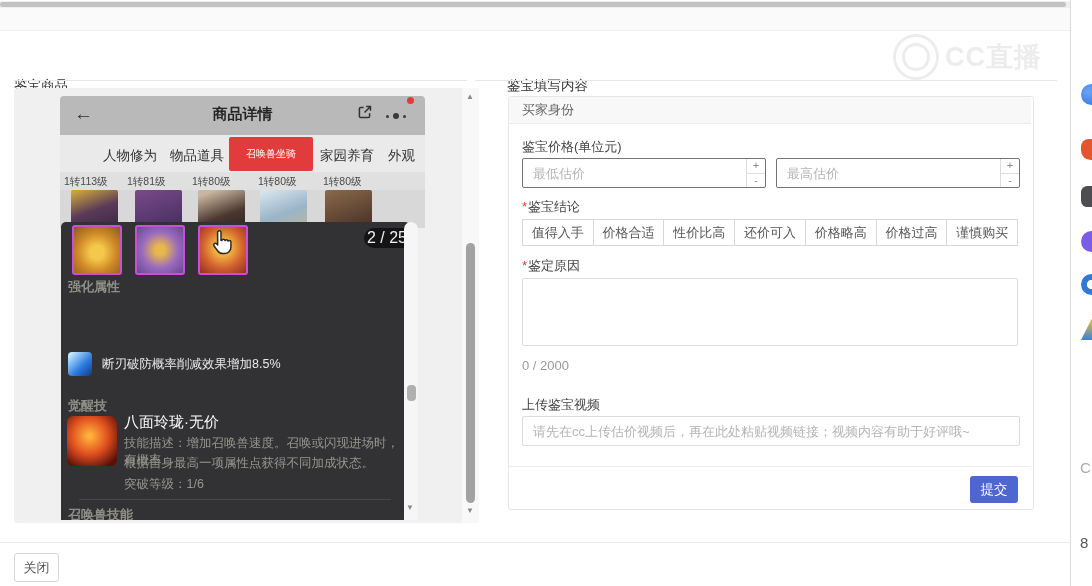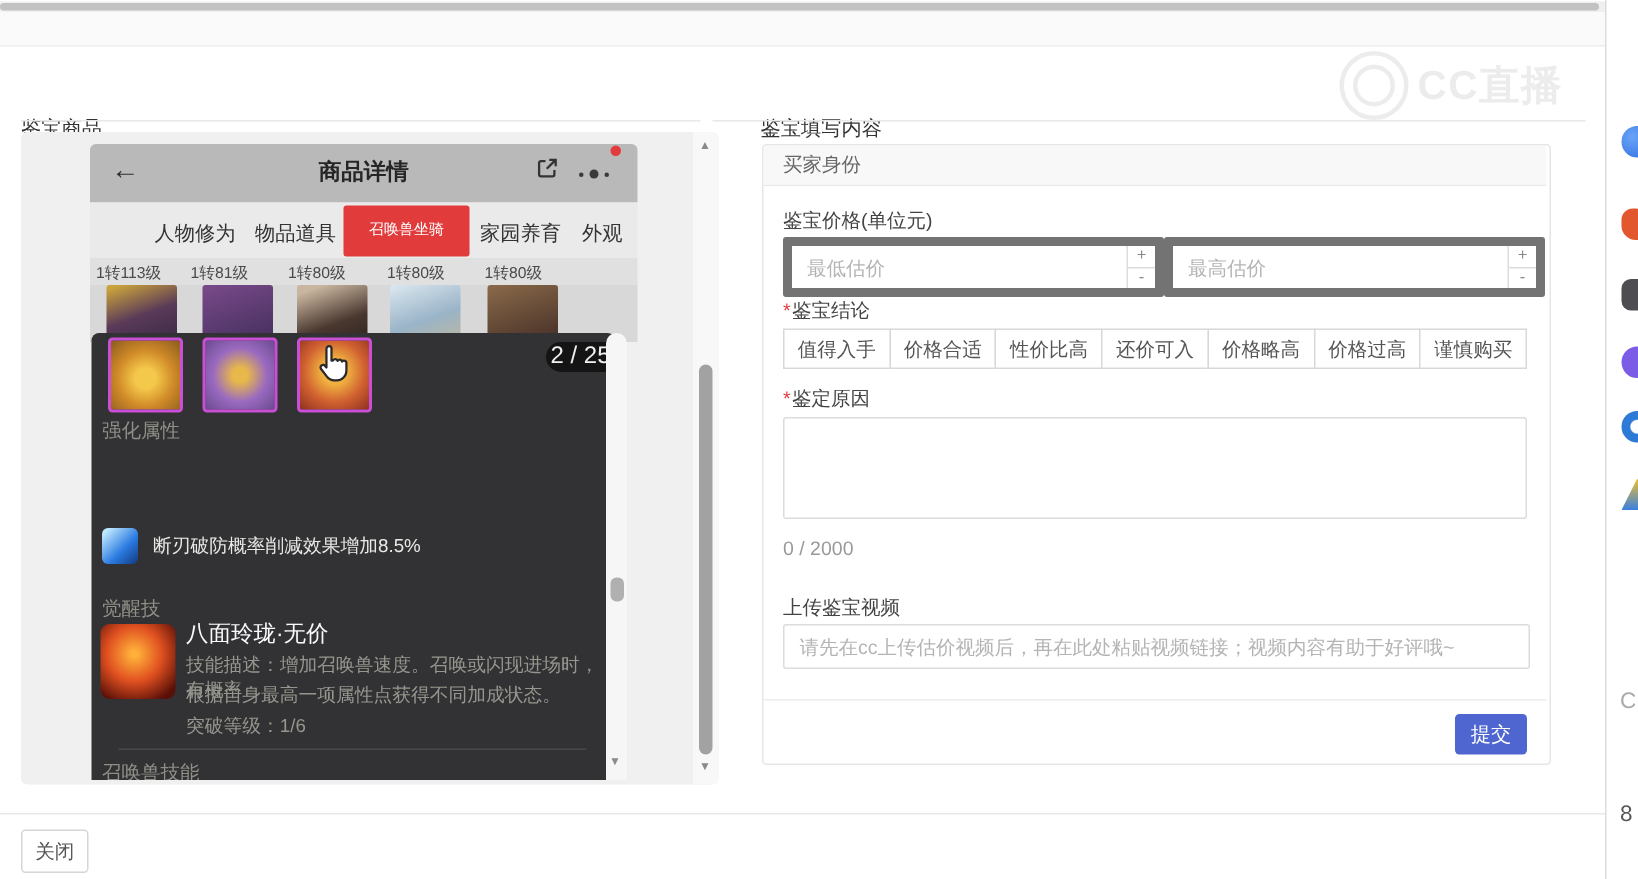--- a/index.html
+++ b/index.html
@@ -44,21 +44,21 @@
   
   .overlay{left:61px;top:222px;width:349px;height:298px;background:#323235;z-index:2;
     border-radius:5px 5px 0 0;overflow:hidden;}
   .ov{position:absolute;}
   .item{top:3px;width:46px;height:46px;border:2px solid #c94fd6;border-radius:3px;}
   .it1{background:radial-gradient(circle at 50% 55%,#f4c84a 20%,#d08a28 55%,#8a5a20);}
   .it2{background:radial-gradient(circle at 50% 50%,#e8b84a 15%,#9a6ac0 55%,#6a4a90);}
   .it3{background:radial-gradient(circle at 50% 45%,#f0b040 25%,#d06030 60%,#903020);}
   .badge{right:0;top:6px;width:46px;height:20px;background:rgba(12,12,12,.78);
     border-radius:10px 0 0 10px;color:#f0f0f0;font-size:16px;line-height:20px;text-align:center;}
-  .ov-h{font-size:13px;color:#8f8f87;}
+  .ov-h{font-size:13px;color:#8f8f87;font-weight:bold;}
   .buff{display:flex;align-items:center;gap:10px;}
   .buff-ic{width:24px;height:24px;border-radius:4px;}
   .bi1{background:radial-gradient(circle,#ffd24a 10%,#e83a20 60%,#7a1010);}
   .bi2{background:radial-gradient(circle,#f8e04a 15%,#7a4ae0 60%,#3a2a80);}
   .bi3{background:linear-gradient(135deg,#bfe8ff 10%,#2a7ae0 60%,#123a80);border-radius:4px;}
   .buff span{font-size:12.5px;color:#e9e9e6;}
   .skill-ic{left:6px;top:194px;width:50px;height:50px;border-radius:6px;
     background:radial-gradient(circle at 45% 40%,#ffb03a 5%,#e05020 45%,#5a1008 85%);}
   .skill-name{left:63px;top:191px;font-size:15px;color:#fafafa;}
   .skill-d{font-size:12.5px;color:#96968e;}
@@ -71,21 +71,21 @@
   .out-track{left:462px;top:88px;width:17px;height:435px;background:#f8f8f8;border-radius:0 4px 4px 0;}
   .out-thumb{left:466px;top:243px;width:9px;height:260px;background:#a2a2a2;border-radius:5px;}
   
   .cursor{left:209px;top:228px;z-index:20;}
   
   .form-box{left:508px;top:96px;width:524px;height:412px;border:1px solid #e6e6e6;border-radius:3px;background:#fff;}
   .form-head{left:509px;top:97px;width:509px;height:26px;background:#f8f8f8;border-bottom:1px solid #e9e9e9;
     border-radius:3px 3px 0 0;font-size:13px;color:#666;line-height:26px;padding-left:13px;}
   .f-label{font-size:13px;color:#444;}
   .req{color:#e13b3b;margin-right:1px;}
-  .price-box{top:158px;width:242px;height:28px;border:6px solid #737373;border-radius:2px;background:#fff;display:flex;}
+  .price-box{top:158px;width:242px;height:28px;border:1px solid #737373;border-radius:2px;background:#fff;display:flex;}
   .price-box input{flex:1;border:0;outline:none;padding:0 0 0 10px;font-size:13px;min-width:0;
     font-family:inherit;color:#333;background:transparent;}
   .stepper{width:18px;border-left:1px solid #dcdcdc;display:flex;flex-direction:column;}
   .step{flex:1;font-size:11px;color:#888;text-align:center;line-height:13px;cursor:pointer;}
   .step + .step{border-top:1px solid #dcdcdc;}
   input::placeholder,textarea::placeholder{color:#b4b4b4;}
   .concl-group{left:522px;top:219px;width:496px;height:27px;display:flex;}
   .concl{flex:1;border:1px solid #d8d8d8;margin-left:-1px;background:#fff;font-size:13px;color:#555;
     text-align:center;line-height:25px;cursor:pointer;}
   .concl:first-child{margin-left:0;}

